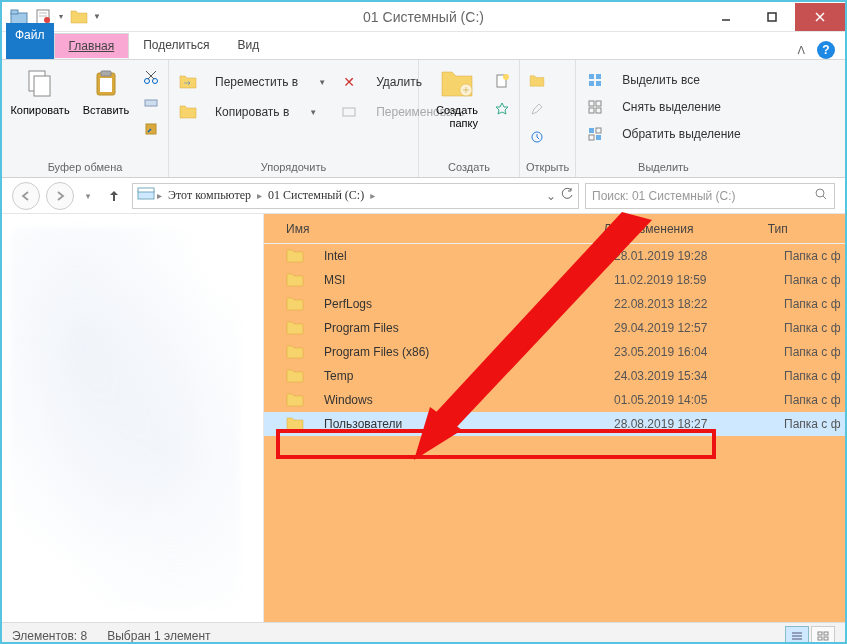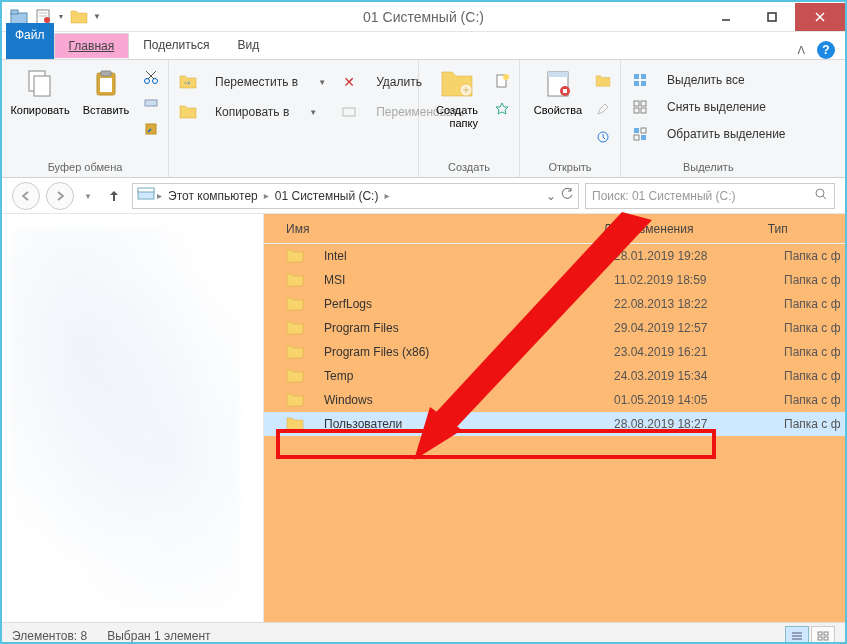--- a/index.html
+++ b/index.html
@@ -40,21 +40,21 @@
   .small-btn .sicn { width: 18px; height: 18px; display: flex; align-items: center; justify-content: center; font-size: 14px; }
   .mini-btn { width: 22px; height: 22px; display: flex; align-items: center; justify-content: center; font-size: 13px; border: 1px solid transparent; }
   .chev-sm { font-size: 8px; color: #666; margin-left: 2px; }
   
   
   .addr-row { height: 36px; display: flex; align-items: center; padding: 4px 10px; gap: 6px; background: #fff; border-bottom: 1px solid #e5e5e5; }
   .nav-btn { width: 28px; height: 28px; border: 1px solid #ccc; border-radius: 50%; display: flex; align-items: center; justify-content: center; color: #888; background: #fafafa; }
   .nav-btn.sm { width: 16px; height: 18px; border: none; border-radius: 0; font-size: 9px; background: transparent; }
   .up-btn { width: 24px; height: 24px; display: flex; align-items: center; justify-content: center; color: #555; }
   .addr-bar { flex: 1; height: 26px; border: 1px solid #ccc; display: flex; align-items: center; padding: 0 4px; font-size: 12px; color: #333; }
-  .addr-seg { padding: 0 4px; }
+  .addr-seg { padding: 0 4px; font-family: Liberation Serif, serif; }
   .addr-gt { color: #888; font-size: 10px; padding: 0 2px; }
   .addr-end { margin-left: auto; display: flex; gap: 4px; align-items: center; color: #777; }
   .search-box { width: 250px; height: 26px; border: 1px solid #ccc; display: flex; align-items: center; padding: 0 6px; font-size: 12px; color: #999; }
   .search-box .mag { margin-left: auto; color: #777; }
   
   
   .body-split { display: flex; height: 408px; background: #fdba74; }
   .nav-pane { width: 262px; border-right: 1px solid #e8e8e8; background: #fff; }
   .blur-block { width: 230px; height: 380px; margin: 14px 8px; border-radius: 10px; background: radial-gradient(ellipse at 30% 30%, rgba(200,215,235,0.25), transparent 60%), radial-gradient(ellipse at 70% 60%, rgba(200,215,235,0.2), transparent 60%); filter: blur(3px); }
   .content-pane { flex: 1; display: flex; flex-direction: column; overflow: hidden; }
@@ -221,20 +221,21 @@
         <div class="small-btn disabled">
             <span class="sicn">
               <svg width="16" height="16">
                 <rect x="2" y="4" width="12" height="8" fill="none" stroke="#bbb"></rect>
               </svg>
             </span>
             <span>Переименовать</span>
           </div>
       </div>
     </div>
+    <div class="group-label">Упорядочить</div>
   </div>
 
   <div class="ribbon-group">
     <div class="group-items">
       <div class="big-btn">
         <div class="icn">
             <svg class="folder" width="34" height="28" viewBox="0 0 34 28">
               <path d="M2 6 L2 26 L32 26 L32 6 L16 6 L12 2 L2 2 Z"></path>
               <circle cx="26" cy="20" r="6" fill="#fff" opacity="0.7"></circle>
               <path d="M26 17 L26 23 M23 20 L29 20" stroke="#b8902a" fill="none"></path>
@@ -255,31 +256,20 @@
               <path d="M8 2 L10 6 L14 6 L11 9 L12 13 L8 11 L4 13 L5 9 L2 6 L6 6 Z" fill="none" stroke="#3a8"></path>
             </svg>
           </div>
       </div>
     </div>
     <div class="group-label">Создать</div>
   </div>
 
   <div class="ribbon-group">
     <div class="group-items">
-      <div class="big-btn">
-        <div class="icn">
-            <svg width="30" height="30" viewBox="0 0 30 30">
-              <rect x="5" y="3" width="20" height="24" fill="#fff" stroke="#888"></rect>
-              <rect x="5" y="3" width="20" height="5" fill="#cde"></rect>
-              <circle cx="22" cy="22" r="5" fill="#d44"></circle>
-              <rect x="20" y="20" width="4" height="4" fill="#fff"></rect>
-            </svg>
-          </div>
-        <div class="lbl">Свойства</div>
-      </div>
       <div class="small-stack" style="padding-top:6px; gap:6px;">
         <div class="mini-btn">
             <svg class="folder" width="16" height="12" viewBox="0 0 18 14">
               <path d="M1 3 L1 13 L17 13 L17 3 L8 3 L6 1 L1 1 Z"></path>
             </svg>
           </div>
         <div class="mini-btn" style="opacity:0.5;">
             <svg width="14" height="14">
               <path d="M2 12 L4 7 L9 2 L12 5 L7 10 L2 12 Z" fill="none" stroke="#888"></path>
             </svg>
@@ -433,21 +423,21 @@
           <div class="fdate">29.04.2019 12:57</div>
           <div class="ftype">Папка с ф</div>
         </div>
         <div class="file-row">
           <div class="fname">
             <svg class="folder folder-icn" viewBox="0 0 18 14">
               <path d="M1 3 L1 13 L17 13 L17 3 L8 3 L6 1 L1 1 Z"></path>
             </svg>
             <span>Program Files (x86)</span>
           </div>
-          <div class="fdate">23.04.2019 16:21</div>
+          <div class="fdate">23.05.2019 16:04</div>
           <div class="ftype">Папка с ф</div>
         </div>
         <div class="file-row">
           <div class="fname">
             <svg class="folder folder-icn" viewBox="0 0 18 14">
               <path d="M1 3 L1 13 L17 13 L17 3 L8 3 L6 1 L1 1 Z"></path>
             </svg>
             <span>Temp</span>
           </div>
           <div class="fdate">24.03.2019 15:34</div>

